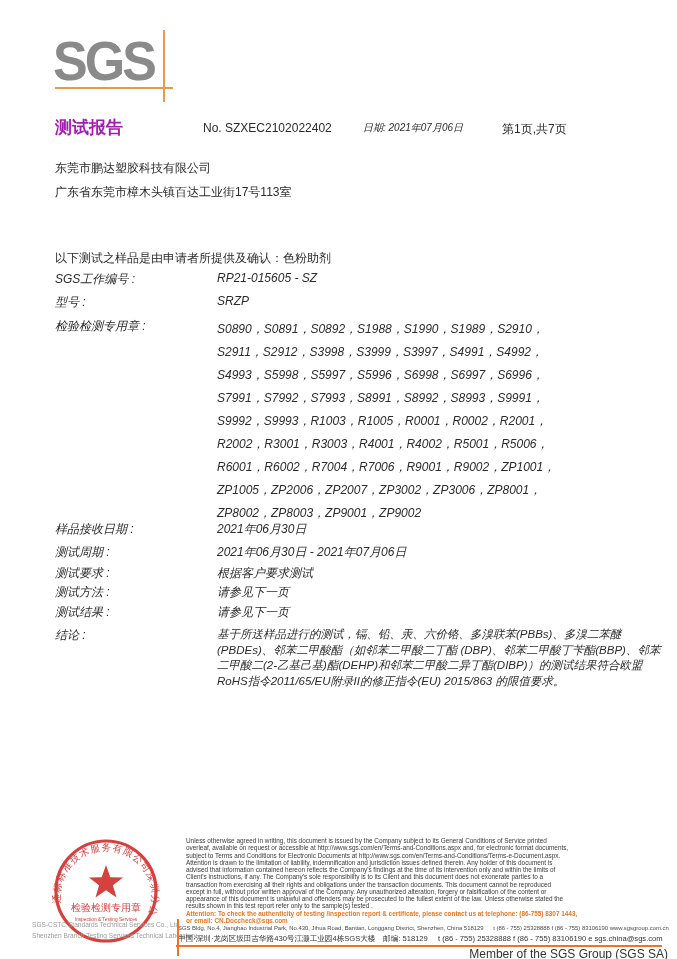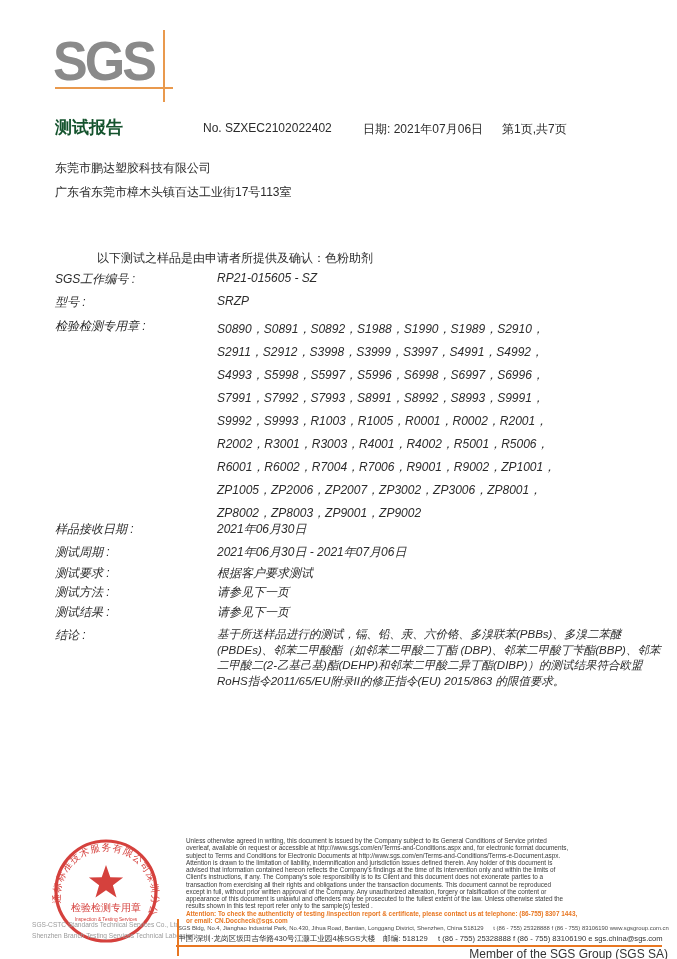--- a/index.html
+++ b/index.html
@@ -6,29 +6,29 @@
   .page{position:relative;width:677px;height:959px;background:#ffffff;margin:0 auto;
         font-family:"Liberation Sans","DejaVu Sans",sans-serif;color:#2b2b2b;overflow:hidden;}
 
   
   .logo-text{position:absolute;left:53px;top:32px;font-size:52px;font-weight:bold;
              color:#8a8a8a;letter-spacing:-3px;line-height:1;transform:scaleY(1.08);transform-origin:top left;}
   .crop-v-top{position:absolute;left:163px;top:30px;width:2px;height:72px;background:#e9994d;}
   .crop-h-top{position:absolute;left:55px;top:87px;width:118px;height:2px;background:#e9994d;}
 
   
-  .doc-title{position:absolute;left:55px;top:116px;font-size:17px;font-weight:bold;color:#14532d;}
+  .doc-title{position:absolute;left:55px;top:116px;font-size:17px;font-weight:bold;color:#a21caf;}
   .report-no{position:absolute;left:203px;top:121px;font-size:12px;}
-  .date-label{position:absolute;left:363px;top:121px;font-size:12px;}
+  .date-label{position:absolute;left:363px;top:121px;font-size:10px;font-style:italic;}
   .page-label{position:absolute;left:502px;top:121px;font-size:12px;}
 
   
   .applicant{position:absolute;left:55px;top:156px;font-size:12px;line-height:24px;}
 
-  .statement{position:absolute;left:55px;top:250px;font-size:12px;margin-left:42px;}
+  .statement{position:absolute;left:55px;top:250px;font-size:12px;}
 
   
   .row{position:absolute;left:55px;display:flex;font-size:12px;font-style:italic;}
   .row .label{width:162px;flex:none;}
   .row .value{flex:none;}
   .ref-lines div{line-height:23px;}
   .conclusion-text{width:445px;font-size:11.5px;line-height:15.5px;}
 
   
   .stamp{position:absolute;left:50px;top:836px;opacity:.92;}

